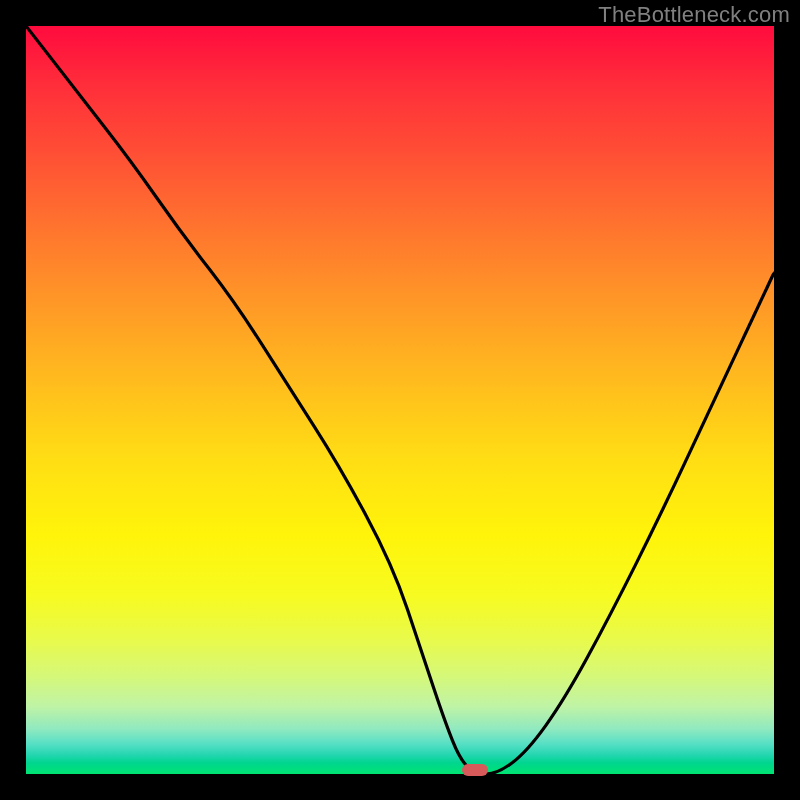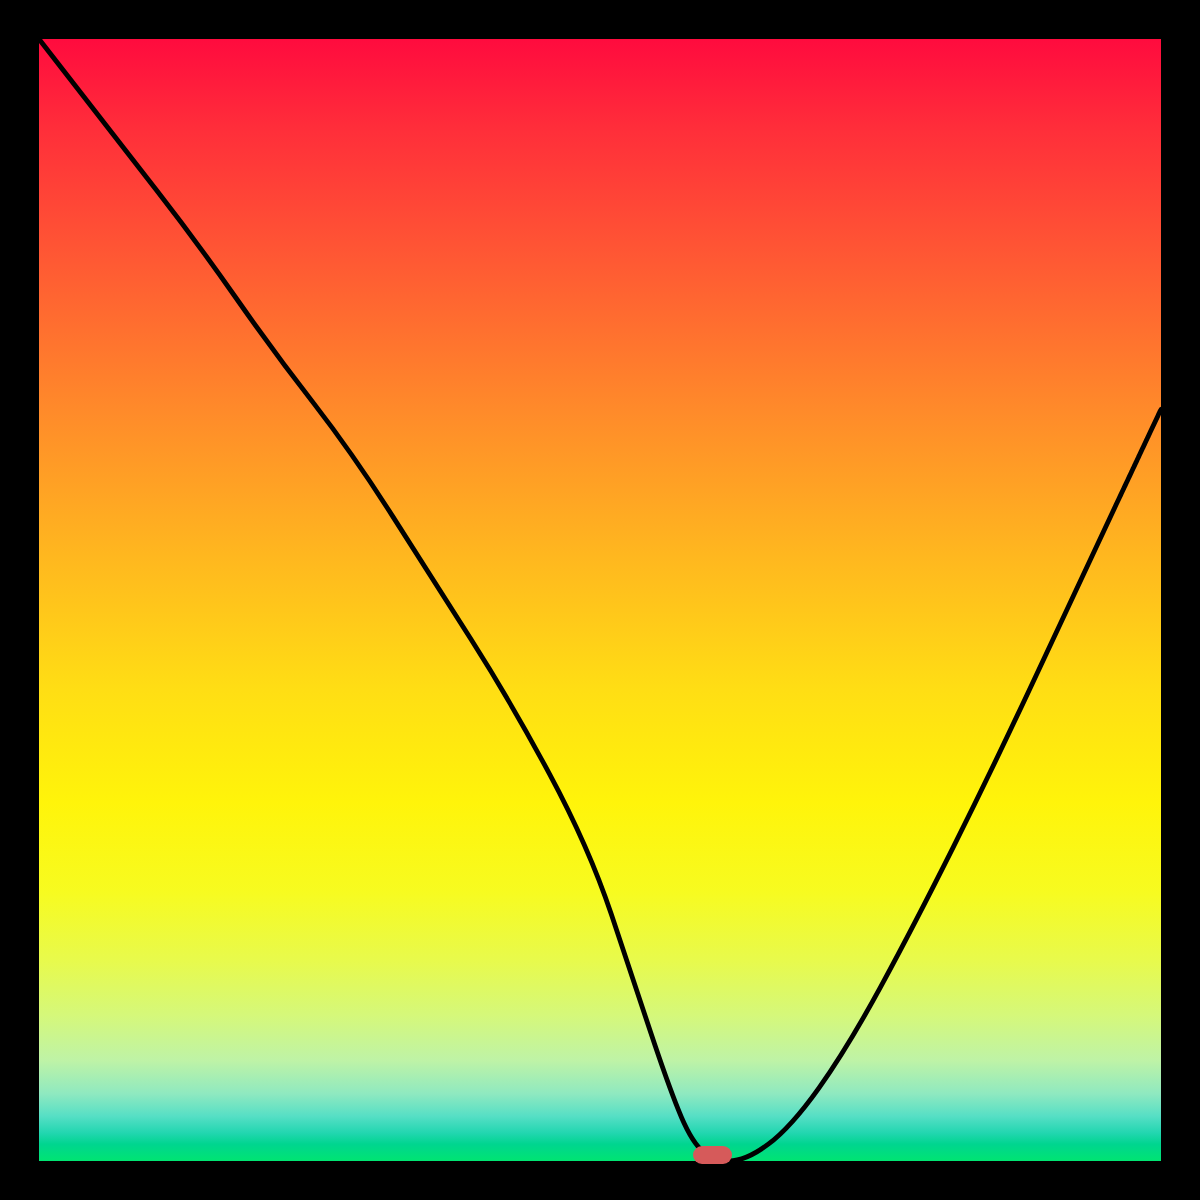--- a/index.html
+++ b/index.html
@@ -66,20 +66,21 @@
     width: 26px;
     height: 12px;
     border-radius: 6px;
     background: #d65a5a;
   }
 </style>
 </head>
 <body>
 
 <div class="outer">
+  <div class="watermark">TheBottleneck.com</div>
 
   <div class="plot-frame">
     <div class="gradient"></div>
 
     <svg class="curve" viewBox="0 0 748 748" preserveAspectRatio="none">
       <path id="curve-path" fill="none" stroke="#000" stroke-width="3.2" stroke-linecap="round" stroke-linejoin="round" d="M 0.0 0.0 Q 52.4 67.3 78.5 101.0 Q 104.7 134.6 130.9 172.0 Q 157.1 209.4 183.3 243.1 Q 209.4 276.8 235.6 317.9 Q 261.8 359.0 288.0 400.2 Q 314.2 441.3 340.3 489.9 Q 366.5 538.6 381.5 583.4 Q 396.4 628.3 407.7 662.0 Q 418.9 695.6 426.4 714.3 Q 433.8 733.0 441.3 740.5 Q 448.8 748.0 460.0 748.0 Q 471.2 748.0 486.2 736.8 Q 501.2 725.6 519.9 699.4 Q 538.6 673.2 561.0 632.1 Q 583.4 590.9 609.6 538.6 Q 635.8 486.2 662.0 430.1 Q 688.2 374.0 718.1 310.4 T 748.0 246.8"></path>
     </svg>
 
     <div class="marker" id="min-marker" style="left: 435.8px; top: 738px;"></div>
   </div>

